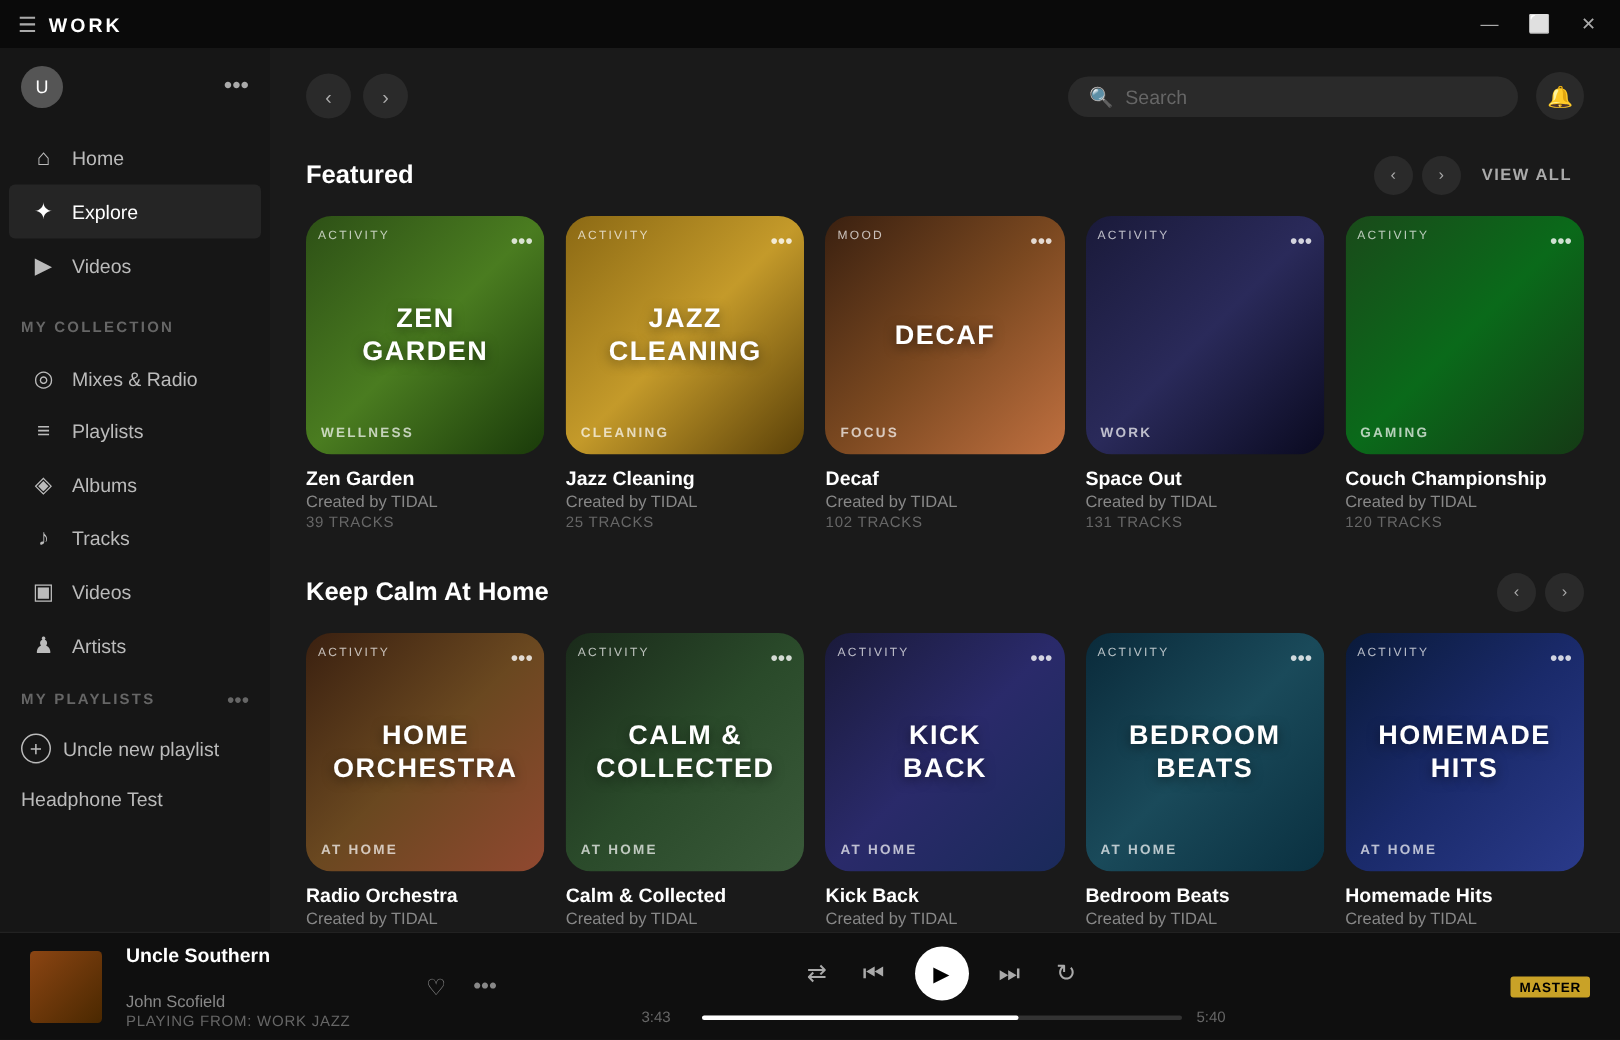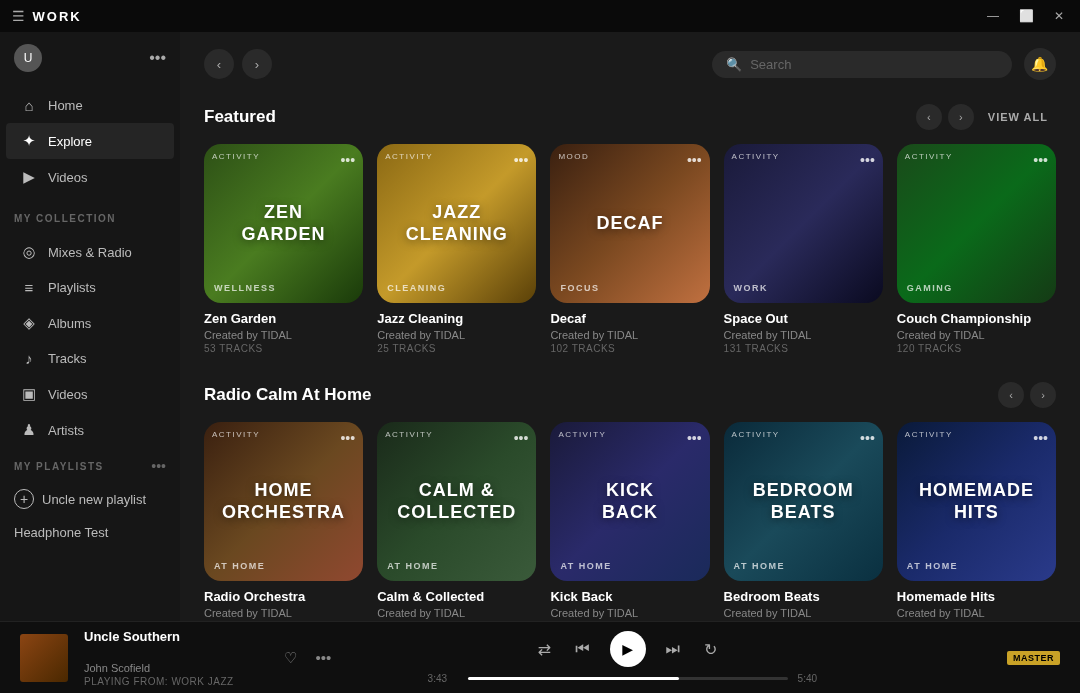--- a/index.html
+++ b/index.html
@@ -536,21 +536,21 @@
               <div class="card-thumb-bg zen-garden">
                 <span class="card-thumb-tag">ACTIVITY</span>
                 <span class="card-thumb-dots">•••</span>
                 <span class="card-thumb-title">ZEN<br>GARDEN</span>
                 <span class="card-thumb-label">WELLNESS</span>
               </div>
               <div class="card-thumb-overlay"></div>
             </div>
             <div class="card-name">Zen Garden</div>
             <div class="card-creator">Created by TIDAL</div>
-            <div class="card-tracks">53 TRACKS</div>
+            <div class="card-tracks">39 TRACKS</div>
           </div>
 
           <div class="card">
             <div class="card-thumb">
               <div class="card-thumb-bg jazz-cleaning">
                 <span class="card-thumb-tag">ACTIVITY</span>
                 <span class="card-thumb-dots">•••</span>
                 <span class="card-thumb-title">JAZZ<br>CLEANING</span>
                 <span class="card-thumb-label">CLEANING</span>
               </div>
@@ -602,21 +602,21 @@
             <div class="card-name">Couch Championship</div>
             <div class="card-creator">Created by TIDAL</div>
             <div class="card-tracks">120 TRACKS</div>
           </div>
 
         </div>
       </div>
 
       <div class="section">
         <div class="section-header">
-          <span class="section-title">Radio Calm At Home</span>
+          <span class="section-title">Keep Calm At Home</span>
           <div class="section-nav">
             <button class="section-nav-btn">‹</button>
             <button class="section-nav-btn">›</button>
           </div>
         </div>
         <div class="cards-grid">
 
           <div class="card">
             <div class="card-thumb">
               <div class="card-thumb-bg home-orch">

